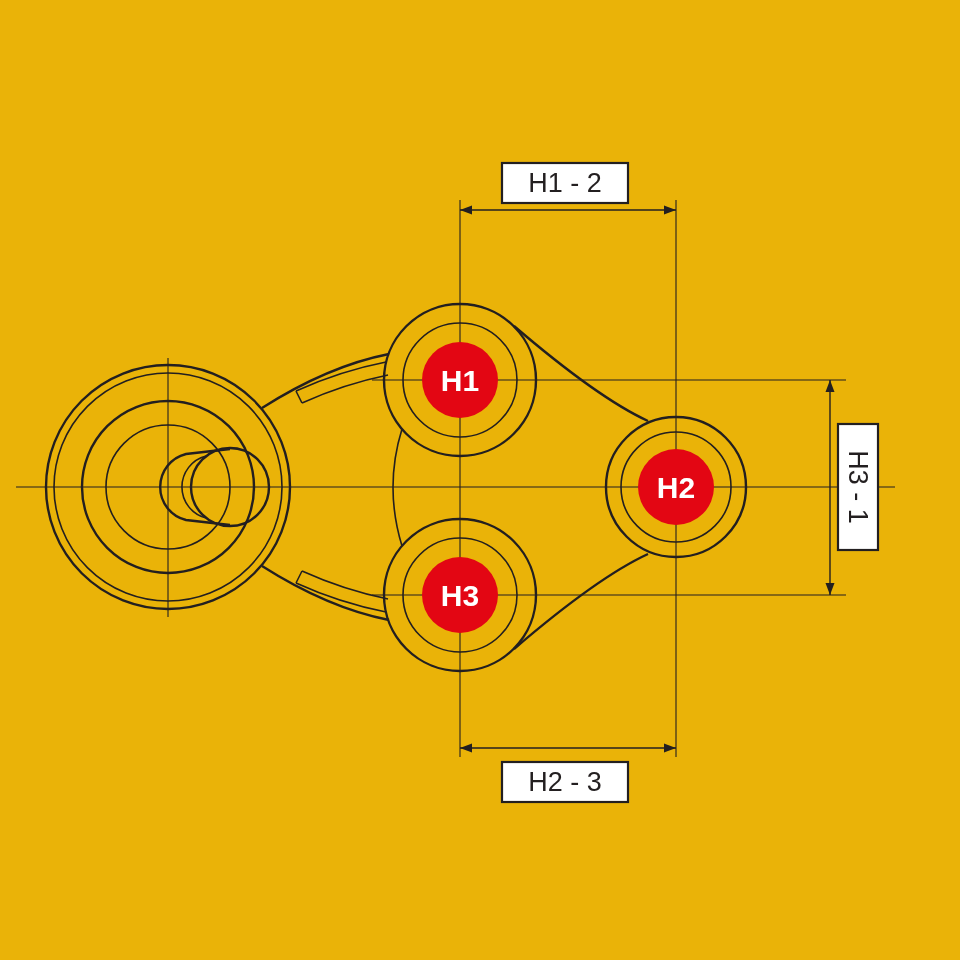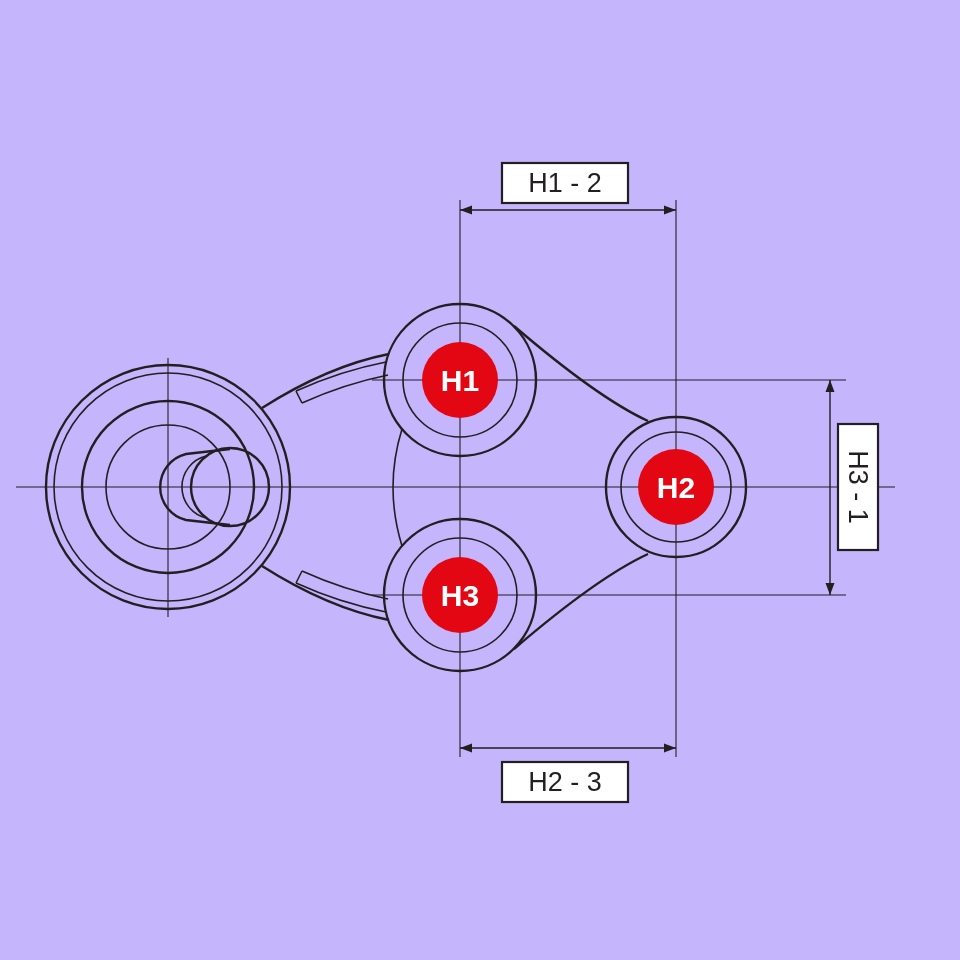--- a/index.html
+++ b/index.html
@@ -5,21 +5,21 @@
   html, body {
     margin: 0;
     padding: 0;
     background: #ffffff;
     font-family: "Liberation Sans", sans-serif;
   }
   #canvas {
     position: relative;
     width: 960px;
     height: 960px;
-    background: #c4b5fd;
+    background: #eab308;
     overflow: hidden;
   }
   svg { display: block; }
   .outline { fill: none; stroke: #231f20; stroke-width: 2.4; }
   .outline-thin { fill: none; stroke: #231f20; stroke-width: 1.6; }
   .centerline { fill: none; stroke: #231f20; stroke-width: 1.1; }
   .dimline { fill: none; stroke: #231f20; stroke-width: 1.4; }
   .arrow { fill: #231f20; stroke: none; }
   .dimbox { fill: #ffffff; stroke: #231f20; stroke-width: 2.2; }
   .dimtext {

